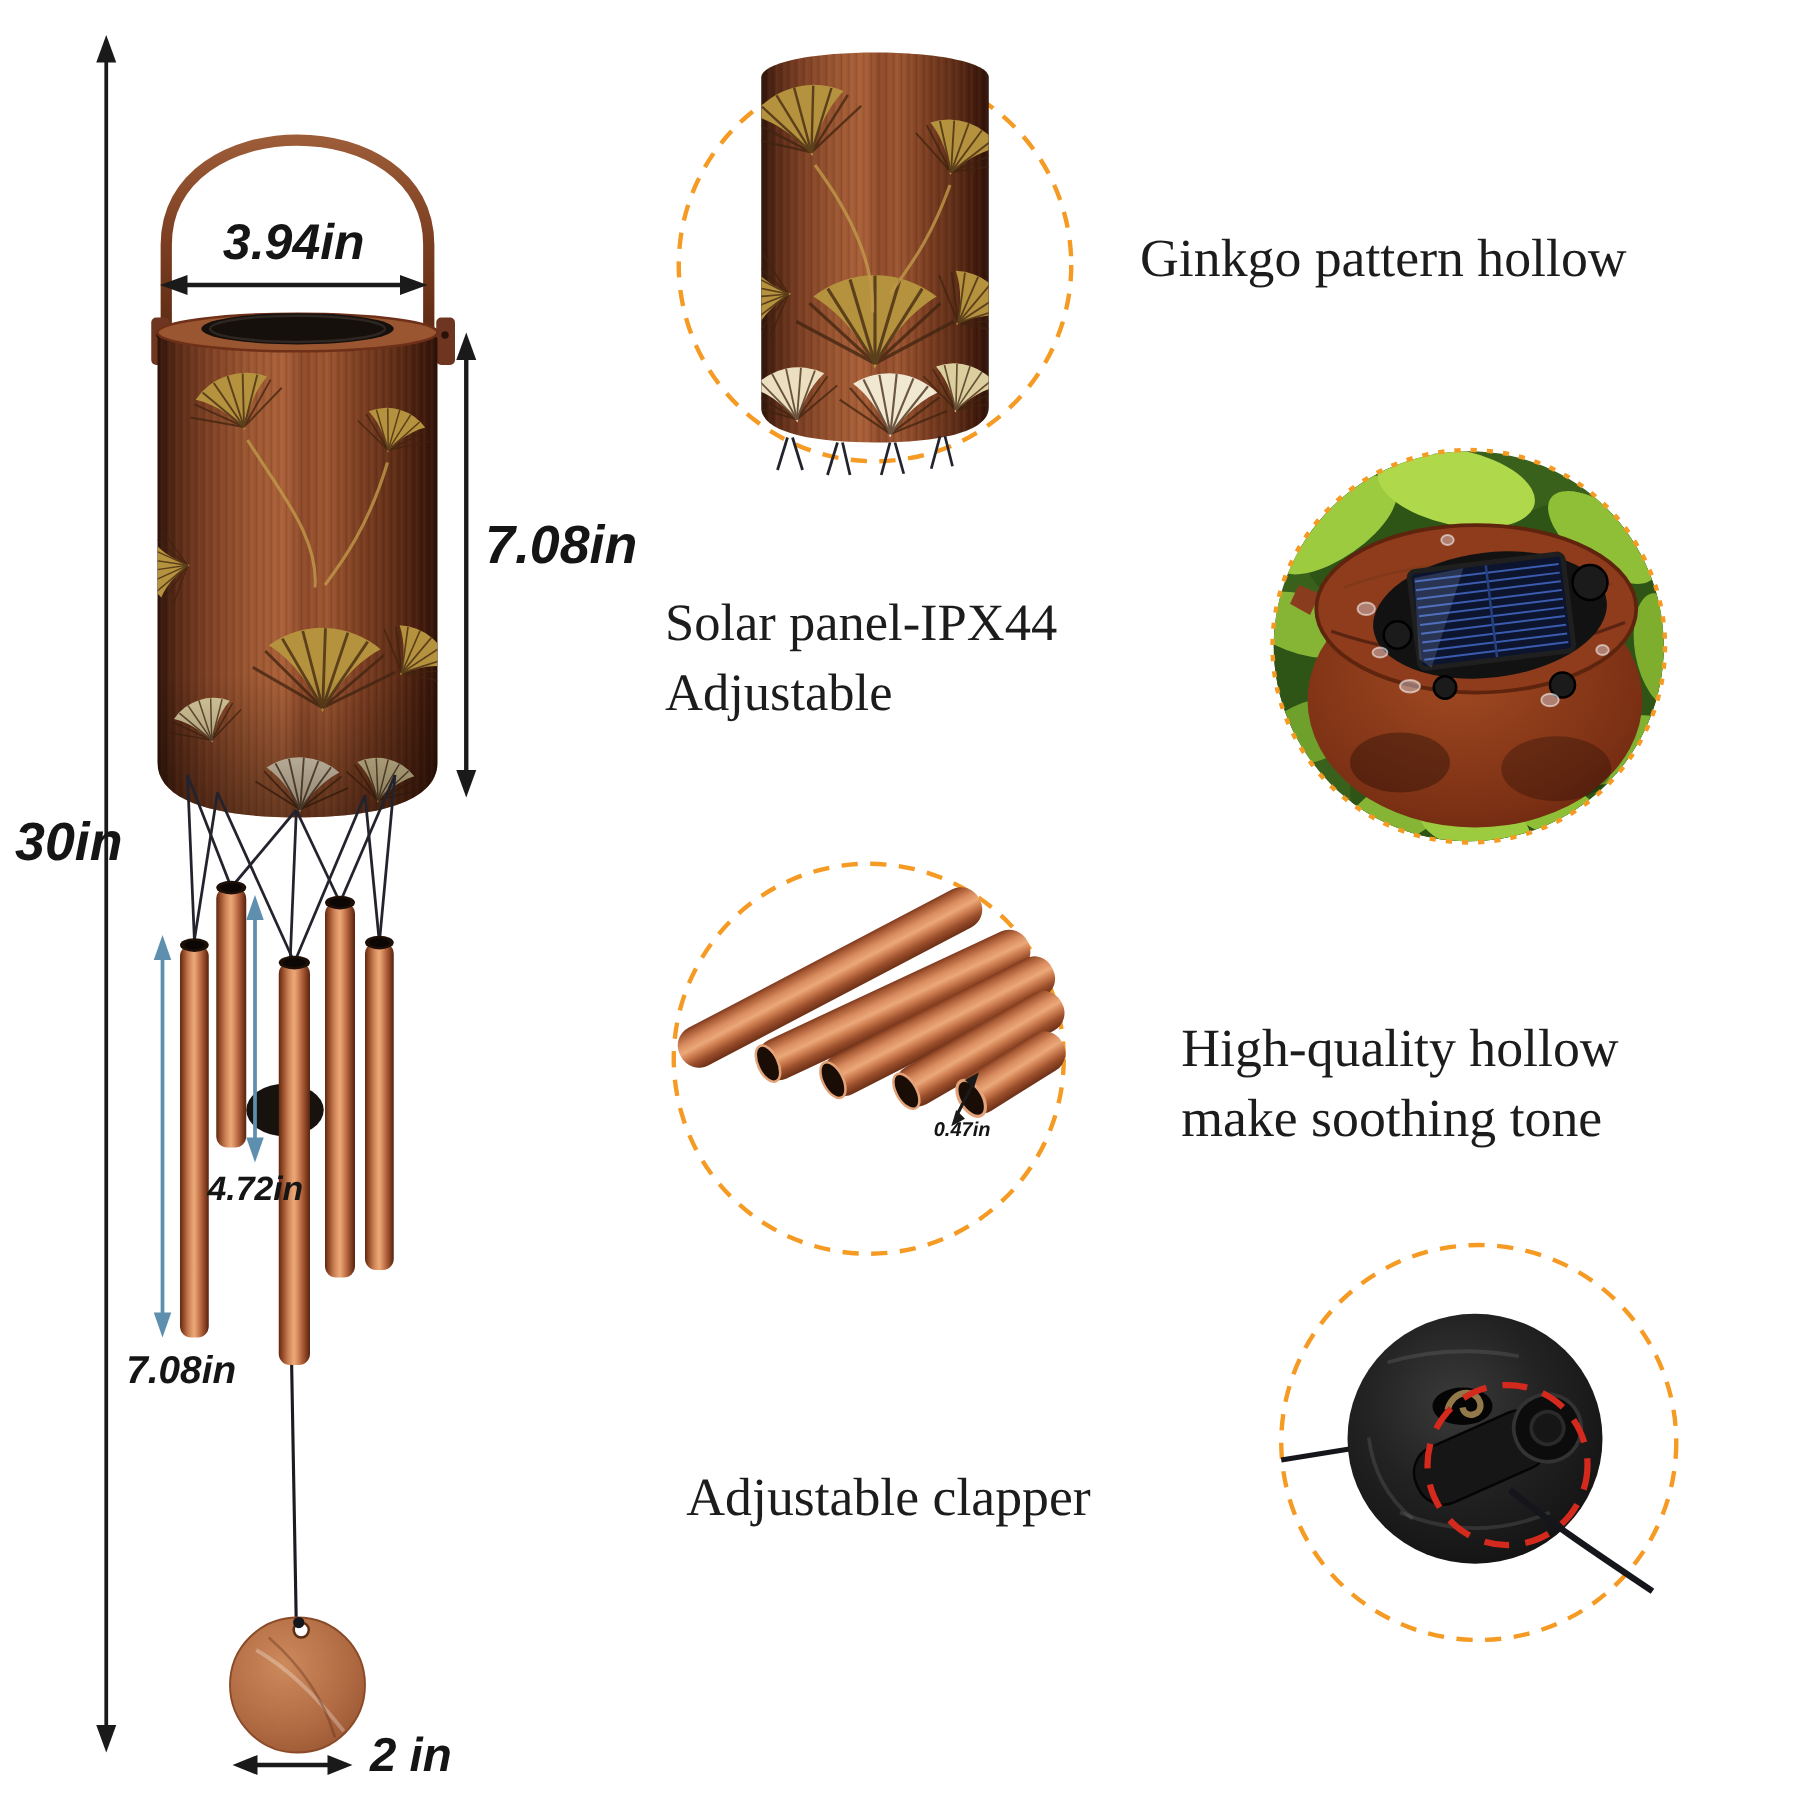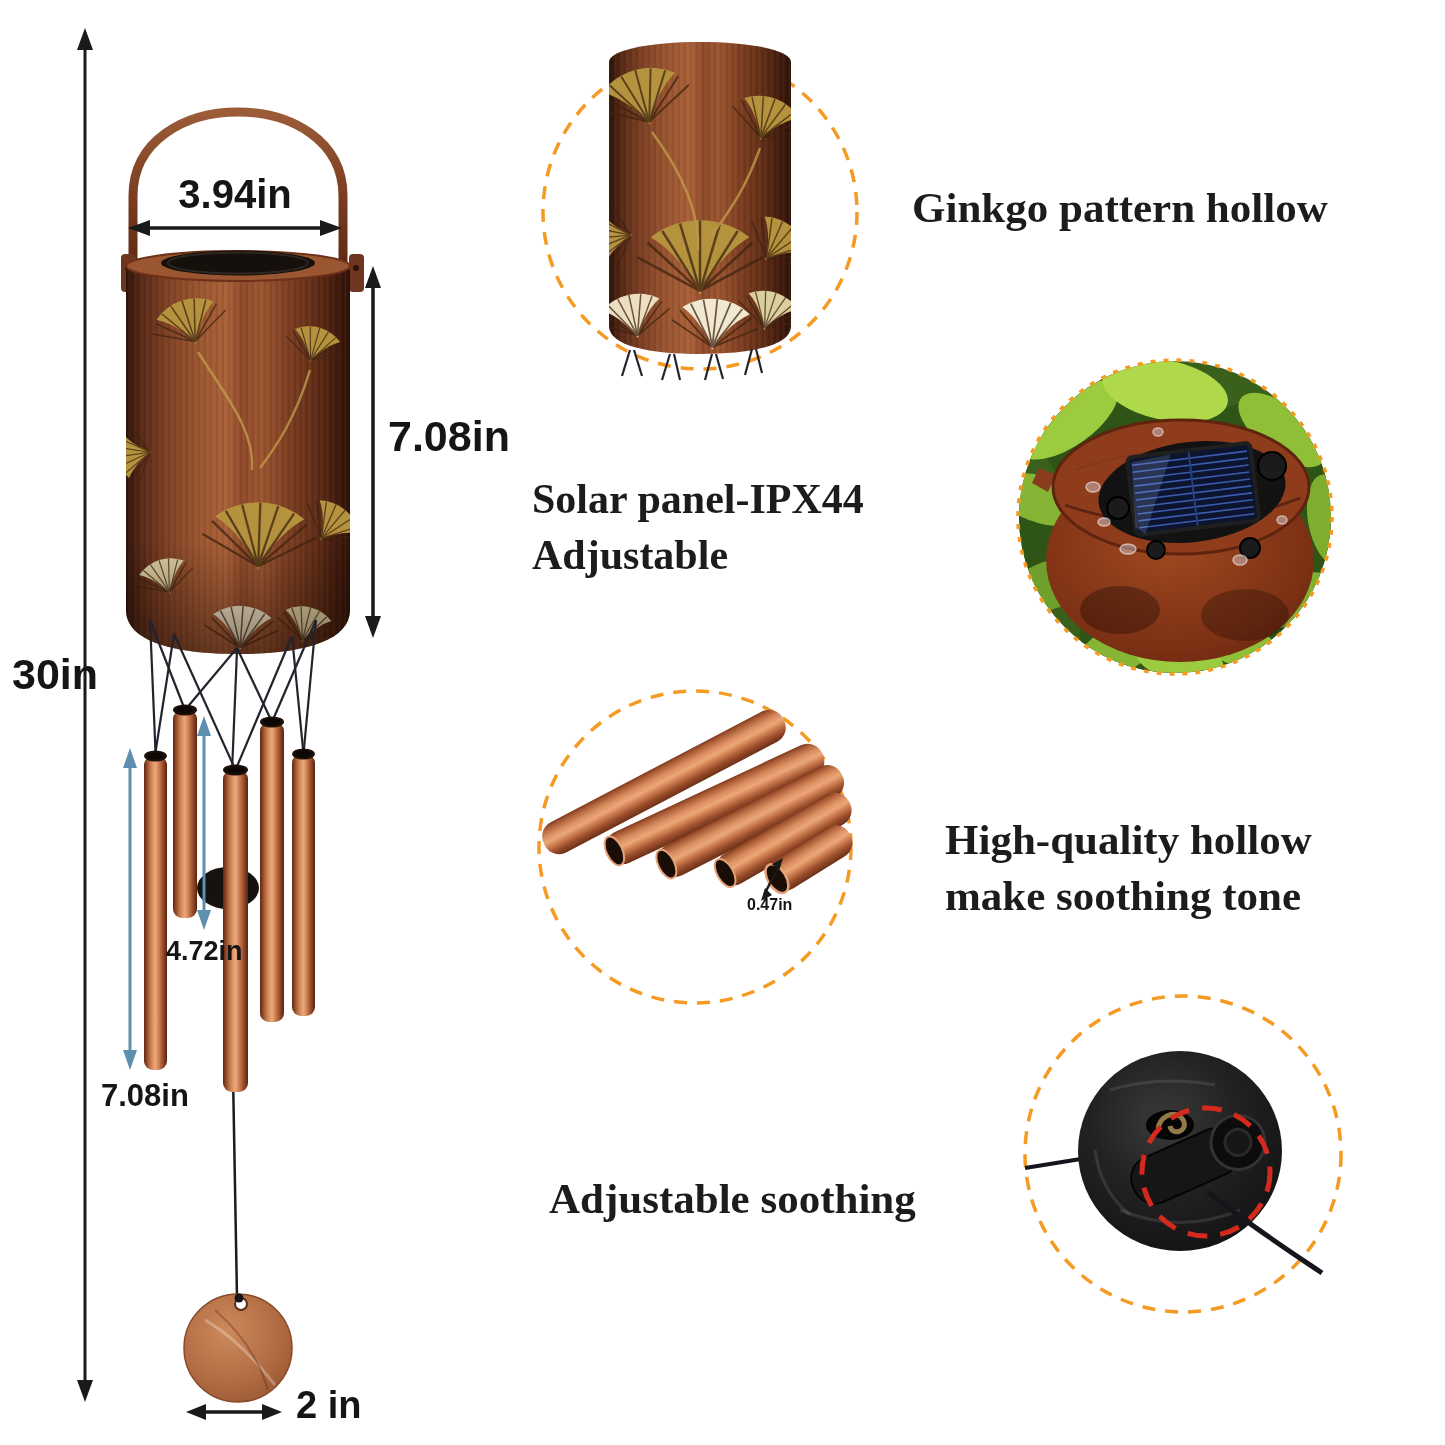--- a/index.html
+++ b/index.html
@@ -1,21 +1,21 @@
 <!DOCTYPE html>
 <html style="--accent-dashed-circle: #F59A23; --red-highlight-circle: #D42A1E; --dimension-arrow-black: #1a1a1a; --dimension-arrow-blue: #5E8FAE; --copper-body: #8a4a2a; --tube-copper: #c1714a;"><head>
 <meta charset="utf-8">
 <style>
   html,body{margin:0;padding:0;background:#fff;}
   #canvas{position:relative;width:1445px;height:1445px;background:#fff;overflow:hidden;
           font-family:"Liberation Sans",sans-serif;}
   #art{position:absolute;left:0;top:0;}
   .lbl{position:absolute;color:#151515;white-space:nowrap;}
-  .dim{font-family:"Liberation Sans",sans-serif;font-weight:700;}
-  .feat{font-family:"Liberation Serif",serif;font-weight:700;color:#1c1c1c;}
+  .dim{font-family:"Liberation Sans",sans-serif;font-weight:700;font-style:italic;}
+  .feat{font-family:"Liberation Serif",serif;font-weight:400;color:#1c1c1c;}
   #lbl-overall{left:12px;top:650px;font-size:43px;}
   #lbl-hanger{left:128px;top:172px;width:214px;text-align:center;font-size:40px;}
   #lbl-lantern-h{left:388px;top:412px;font-size:43px;}
   #lbl-short{left:166px;top:936px;font-size:27px;}
   #lbl-long{left:101px;top:1078px;font-size:31px;}
   #lbl-pendant{left:296px;top:1384px;font-size:38px;}
   #lbl-tube-d{left:747px;top:896px;font-size:16px;}
   #feat-ginkgo{left:912px;top:183px;font-size:43px;}
   #feat-solar{left:532px;top:471px;font-size:42px;line-height:56px;}
   #feat-tubes{left:945px;top:812px;font-size:43px;line-height:56px;}
@@ -397,14 +397,14 @@
 
   <div class="lbl feat" id="feat-ginkgo">Ginkgo pattern hollow</div>
   <div class="lbl feat" id="feat-solar">
     <span>Solar panel-IPX44</span>
     <span>Adjustable</span>
   </div>
   <div class="lbl feat" id="feat-tubes">
     <span>High-quality hollow</span>
     <span>make soothing tone</span>
   </div>
-  <div class="lbl feat" id="feat-clapper">Adjustable soothing</div>
+  <div class="lbl feat" id="feat-clapper">Adjustable clapper</div>
 </div>
 
 </body></html>

